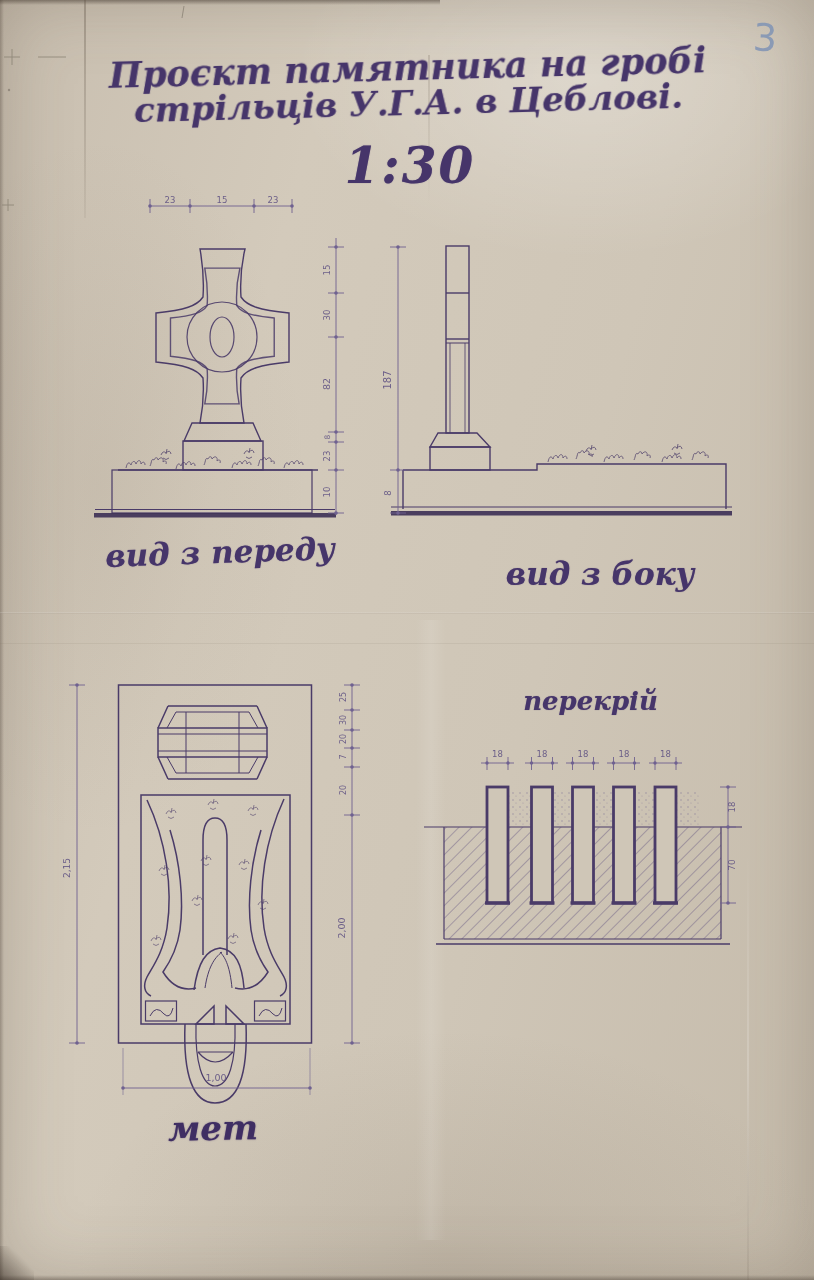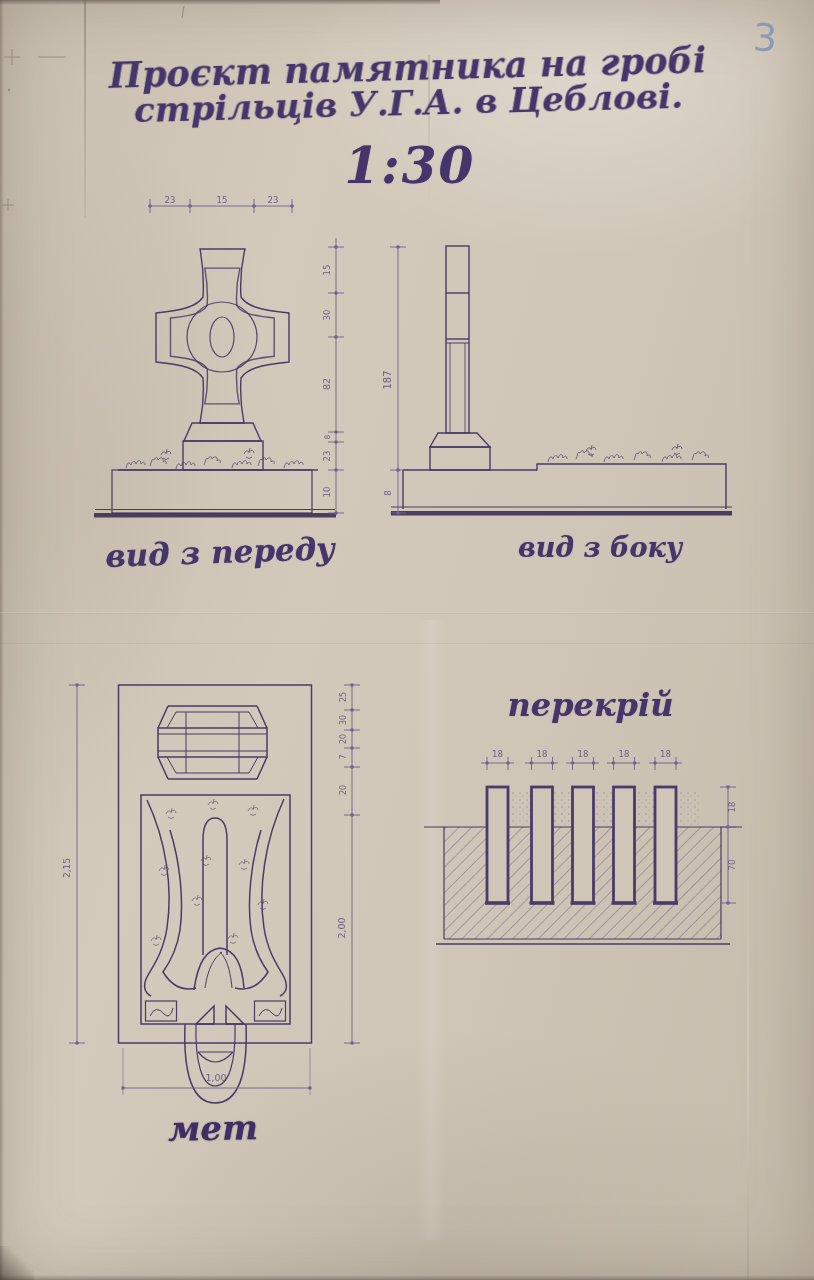--- a/index.html
+++ b/index.html
@@ -33,24 +33,24 @@
     background:linear-gradient(to bottom,transparent,rgba(255,255,255,.18),rgba(110,98,84,.15));}
   .band-light{position:absolute;left:416px;top:620px;width:30px;height:620px;
     background:linear-gradient(to right,transparent,rgba(255,255,255,.10),transparent);}
   .hw{position:absolute;font-family:"DejaVu Serif",serif;font-style:italic;font-weight:700;
     color:#46356a;text-shadow:0 0 1px rgba(70,53,106,.55);text-align:center;}
   .hw-title{left:88px;top:50px;width:640px;line-height:1.04;transform:rotate(-1.5deg);}
   .hw-title .l1{font-size:35px;}
   .hw-title .l2{font-size:34px;}
   .hw-scale{left:300px;top:136px;width:220px;font-size:50px;letter-spacing:2px;}
   .hw-front{left:95px;top:534px;width:250px;font-size:31px;transform:rotate(-2deg);}
-  .hw-side{left:495px;top:532px;width:210px;font-size:27px;}
+  .hw-side{left:495px;top:556px;width:210px;font-size:31px;}
   .hw-plan{left:138px;top:1108px;width:150px;font-size:34px;transform:rotate(-1deg);
     color:#3f2e63;text-shadow:0 0 1.5px rgba(63,46,99,.7);}
-  .hw-section{left:478px;top:686px;width:225px;font-size:32px;}
+  .hw-section{left:478px;top:686px;width:225px;font-size:26px;}
   .pagenum{position:absolute;left:753px;top:16px;font-family:"DejaVu Sans",sans-serif;
     font-size:38px;color:#8496b5;transform:rotate(3deg);opacity:.9;}
   svg{position:absolute;left:0;top:0;}
   svg text{font-family:"DejaVu Sans",sans-serif;fill:#5a4c80;}
 </style>
 </head>
 <body>
 
 <div id="stage">
   <div id="paper"></div>

